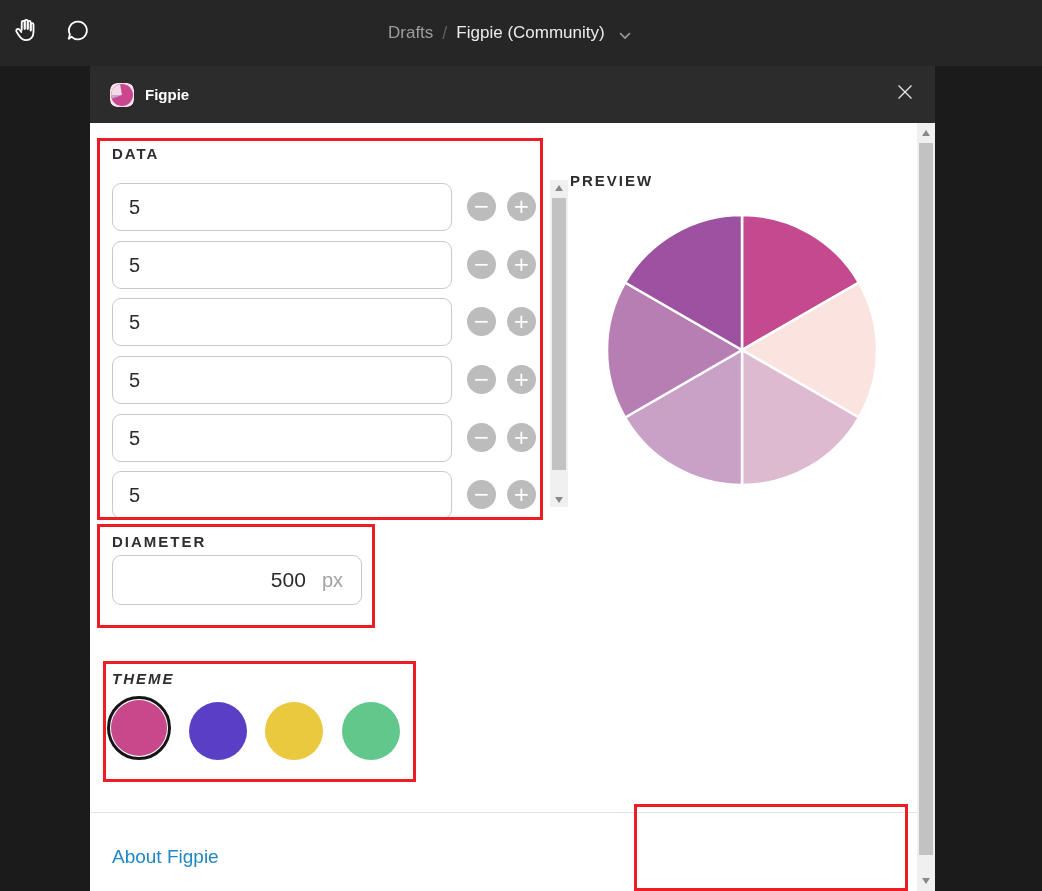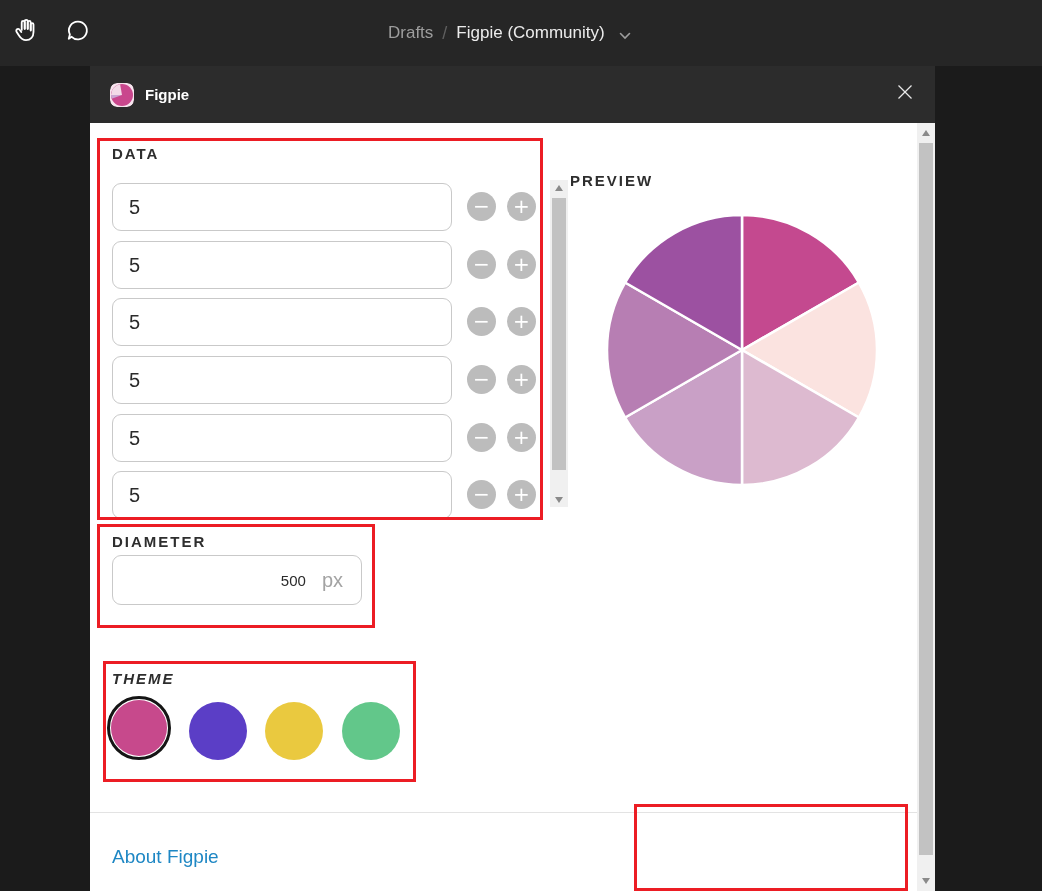--- a/index.html
+++ b/index.html
@@ -52,21 +52,21 @@
   .tri-up { width:0; height:0; border-left:4.5px solid transparent;
     border-right:4.5px solid transparent; border-bottom:6px solid #8a8a8a; }
   .tri-down { width:0; height:0; border-left:4.5px solid transparent;
     border-right:4.5px solid transparent; border-top:6px solid #8a8a8a; }
 
   
   .diameter-input { position:absolute; left:22px; top:432px; width:250px; height:50px;
     border:1px solid #c9c9c9; border-radius:9px; background:#fff;
     display:flex; align-items:center; justify-content:flex-end;
     padding-right:18px; gap:16px; cursor:text; }
-  .diameter-value { font-size:15px; color:#2b2b2b; }
+  .diameter-value { font-size:21px; color:#2b2b2b; }
   .diameter-unit { font-size:20px; color:#a3a3a3; }
 
   
   .swatch { position:absolute; width:58px; height:58px; border-radius:50%; cursor:pointer; }
   .swatch-ring { position:absolute; width:64px; height:64px; border:3px solid #151515;
     border-radius:50%; display:flex; align-items:center; justify-content:center;
     cursor:pointer; background:#fff; }
   .swatch-ring .swatch-inner { width:56px; height:56px; border-radius:50%; }
 
   

